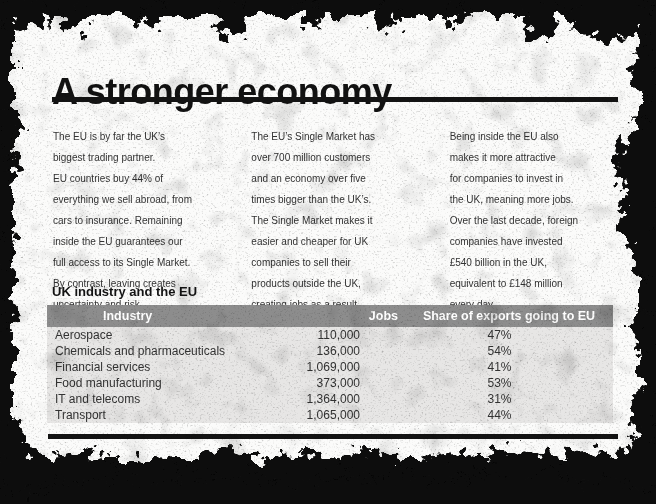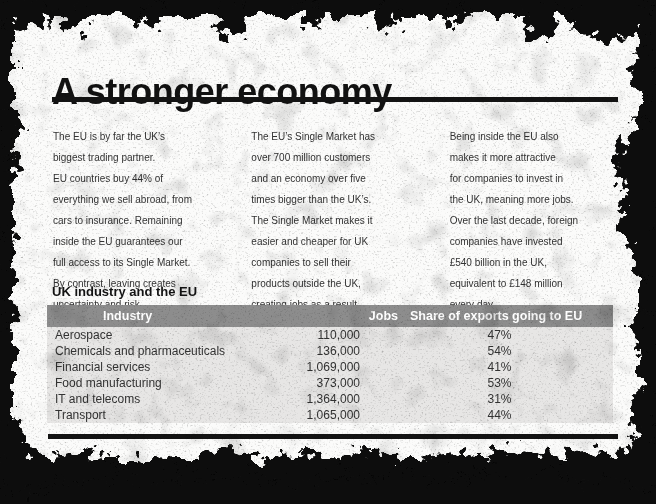--- a/index.html
+++ b/index.html
@@ -83,21 +83,21 @@
     margin-top: 0;
     background: #e7e6e5;
     font-size: 12px;
     color: #333333;
   }
   .c-industry { width: 215px; padding-left: 8px; }
   .c-jobs     { width: 100px; text-align: right; }
   .th .c-jobs, .thead .c-jobs { padding-right: 12px; }
   .trow .c-jobs { padding-right: 2px; }
   .c-share    { flex: 1; }
-  .thead .c-share { text-align: left; padding-right: 5px; }
+  .thead .c-share { text-align: center; padding-right: 5px; }
   .trow .c-share  { text-align: center; text-indent: 24px; }
 
   .bottom-rule {
     position: absolute;
     left: 48px;
     top: 434px;
     width: 570px;
     height: 5px;
     background: #141414;
   }

